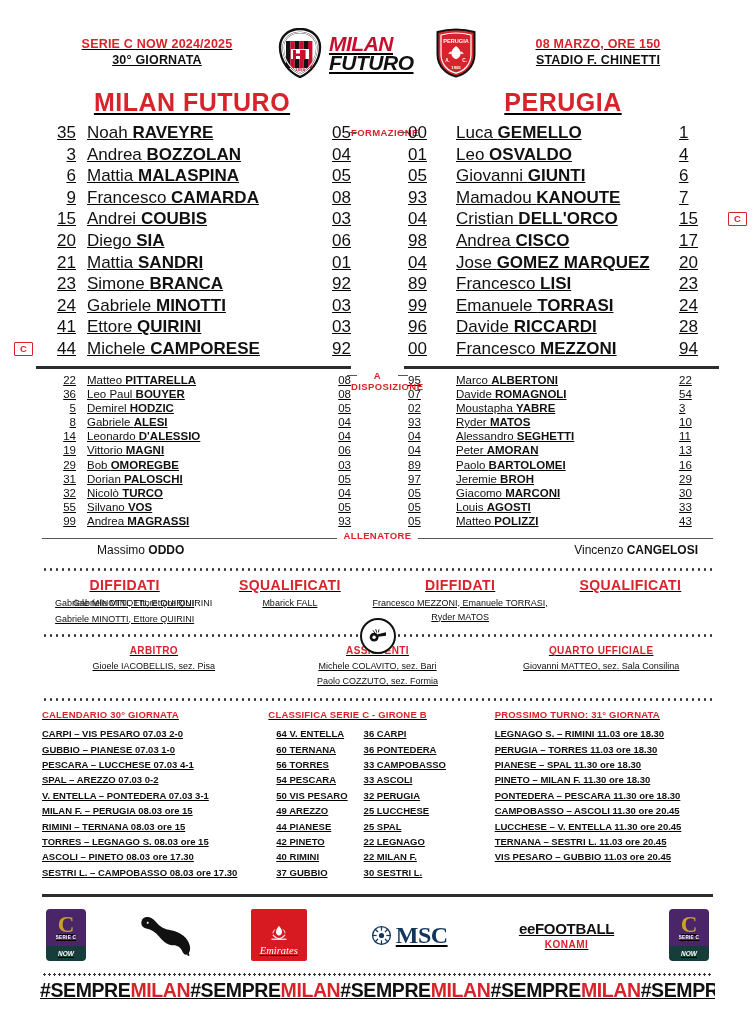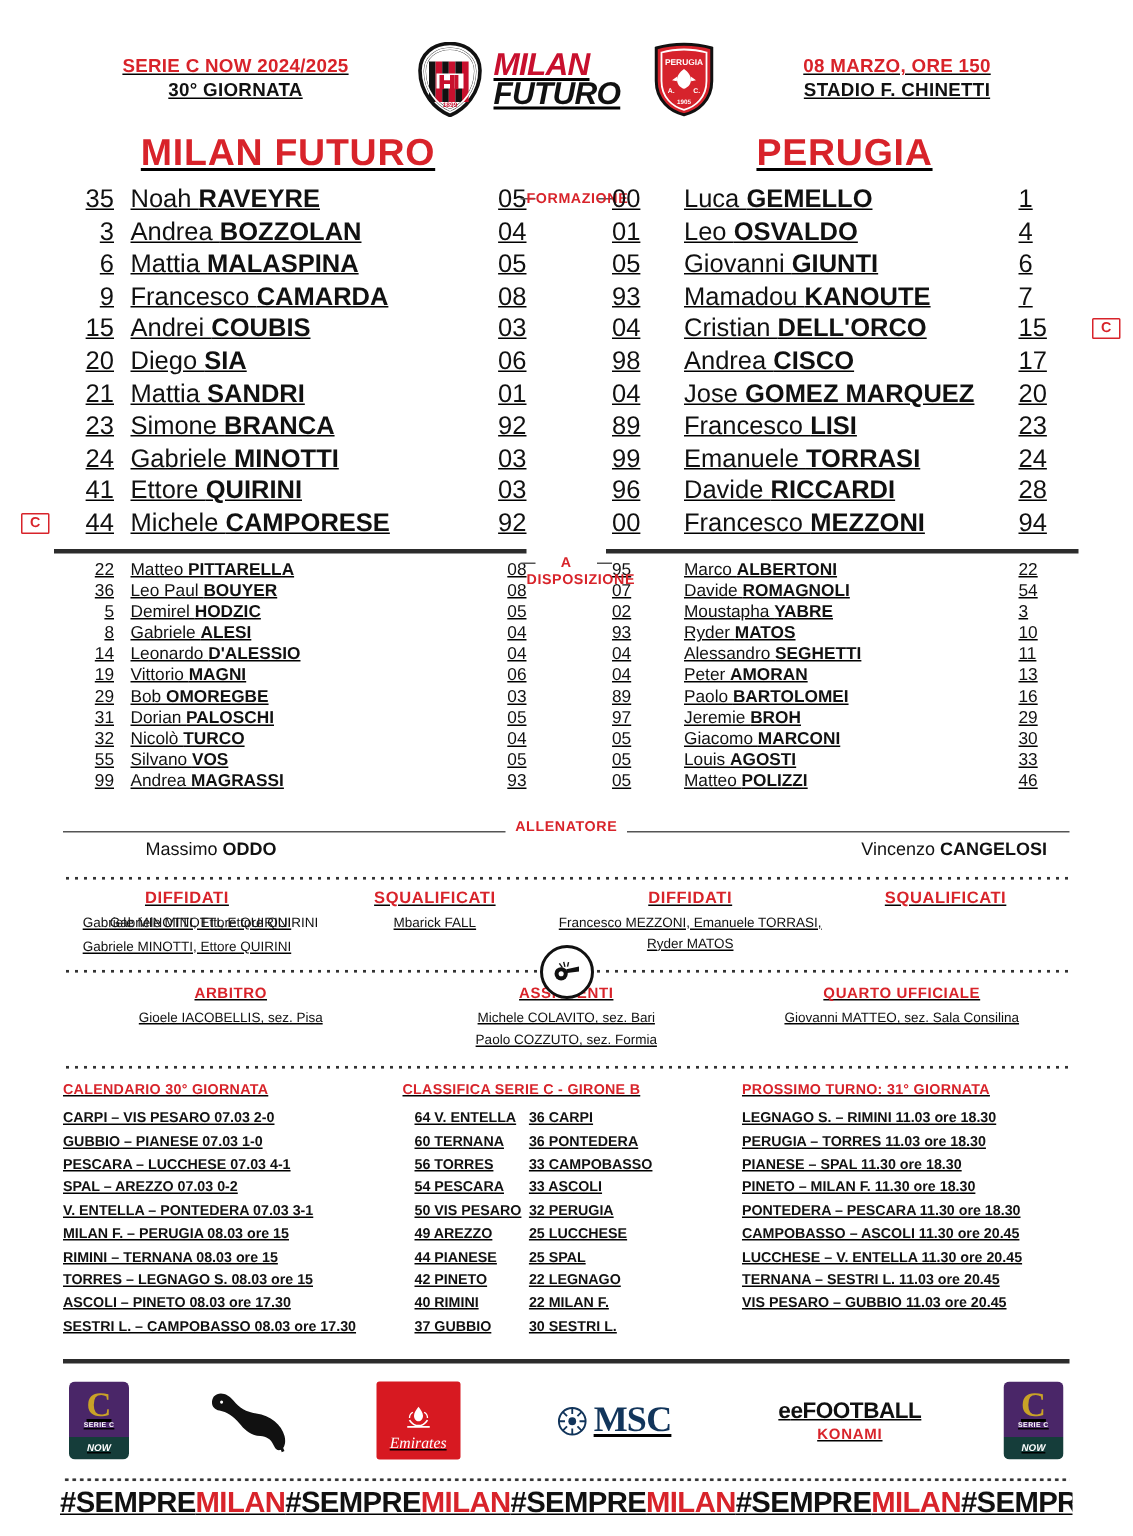--- a/index.html
+++ b/index.html
@@ -79,21 +79,21 @@
   }
   .sub .num { flex: 0 0 40px; text-align: right; }
   .sub .nm  { flex: 1; padding-left: 11px; white-space: nowrap; }
   .sub .yr  { flex: 0 0 36px; text-align: right; }
   .sub .last { font-weight: bold; }
   .col.right .sub .num { flex: 0 0 42px; text-align: left; padding-left: 4px; }
   .col.right .sub .yr  { flex: 0 0 40px; text-align: left; }
   .col.right .sub .nm  { padding-left: 10px; }
 
   
-  .coach-wrap { position: relative; margin: 16px 42px 0 42px; height: 36px; }
+  .coach-wrap { position: relative; margin: 0 42px 0 42px; height: 36px; }
   .coach-label {
     position: absolute; left: 0; right: 0; top: 0; text-align: center;
     font-size: 9.5px; font-weight: bold; color: #d8232a; letter-spacing: .4px;
   }
   .coach-rule { position: absolute; top: 8px; height: 1px; background: #555; }
   .coach-rule.l { left: 0; width: 295px; }
   .coach-rule.r { right: 0; width: 295px; }
   .coach-name { position: absolute; top: 13px; font-size: 12px; color: #111; white-space: nowrap; }
   .coach-name.l { left: 55px; }
   .coach-name.r { right: 15px; }
@@ -101,21 +101,21 @@
 
   .dotrule {
     height: 3px; margin: 2px 42px 0 42px;
     background-image: radial-gradient(circle, #333 1.1px, transparent 1.2px);
     background-size: 6px 3px; background-repeat: repeat-x;
   }
 
   
   .disc { display: flex; margin: 6px 42px 0 42px; position: relative; }
   .disc-cell { flex: 1; text-align: center; }
-  .disc-h { font-size: 11px; font-weight: bold; color: #d8232a; letter-spacing: .4px; }
+  .disc-h { font-size: 14px; font-weight: bold; color: #d8232a; letter-spacing: .4px; }
   .disc-b { font-size: 9px; color: #111; line-height: 1.55; margin-top: 4px; white-space: nowrap; }
   .overlap { position: relative; }
   .overlap .dup {
     position: absolute; left: 0; right: 0; top: 0;
     transform: translateX(18px);
   }
 
   
   .ref-dotrule {
     height: 3px; margin: 8px 42px 0 42px; position: relative;
@@ -137,21 +137,21 @@
   .info-dotrule {
     height: 3px; margin: 10px 42px 0 42px;
     background-image: radial-gradient(circle, #333 1.1px, transparent 1.2px);
     background-size: 6px 3px; background-repeat: repeat-x;
   }
   .info { display: flex; margin: 8px 42px 0 42px; }
   .info-col { flex: 1; padding-right: 8px; }
   .info-col:last-child { padding-right: 0; }
   .info-h { font-size: 9.5px; font-weight: bold; color: #d8232a; letter-spacing: .2px; margin-bottom: 6px; white-space: nowrap; }
   .info-l { font-size: 9.5px; font-weight: bold; color: #111; line-height: 1.62; white-space: nowrap; }
-  .stand-wrap { display: flex; gap: 5px; padding-left: 8px; }
+  .stand-wrap { display: flex; gap: 16px; padding-left: 8px; }
   .stand-col { flex: 0 0 auto; }
 
   
   .sponsor-rule { height: 3px; background: #2c2c2c; margin: 14px 42px 0 42px; }
   .sponsors {
     display: flex; align-items: center; justify-content: space-between;
     margin: 10px 46px 0 46px; height: 56px;
   }
   .seriec-badge {
     width: 40px; height: 52px; border-radius: 4px; overflow: hidden;
@@ -493,21 +493,21 @@
             <div class="yr">30</div>
           </div>
           <div class="sub">
             <div class="num">05</div>
             <div class="nm"><span>Louis </span><span class="last">AGOSTI</span></div>
             <div class="yr">33</div>
           </div>
           <div class="sub">
             <div class="num">05</div>
             <div class="nm"><span>Matteo </span><span class="last">POLIZZI</span></div>
-            <div class="yr">46</div>
+            <div class="yr">43</div>
           </div>
         </div>
     </div>
   </div>
 
   <div class="coach-wrap">
     <div class="coach-rule l"></div>
     <div class="coach-rule r"></div>
     <div class="coach-label">ALLENATORE</div>
     <div class="coach-name l">

